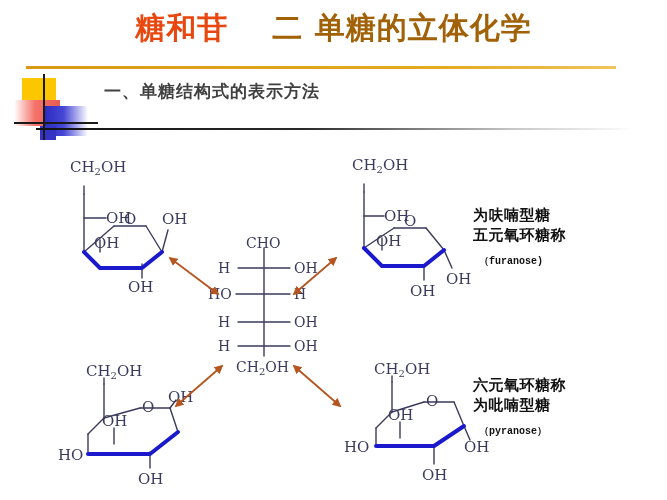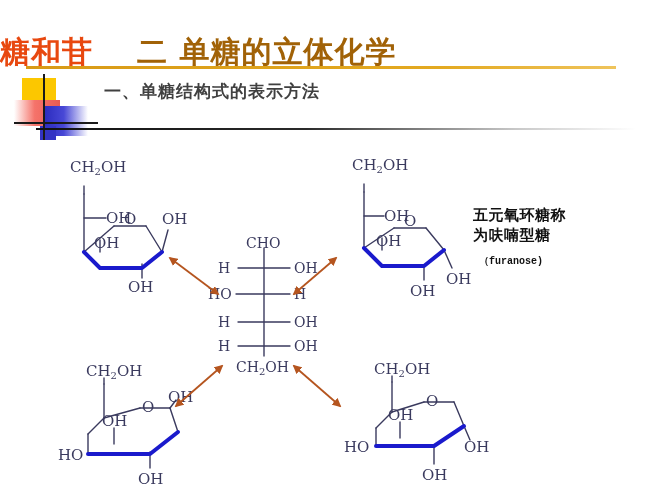--- a/index.html
+++ b/index.html
@@ -6,22 +6,22 @@
   body{
     width:667px;height:500px;
     background:#ffffff;
     font-family:"DejaVu Sans","Liberation Sans",sans-serif;
     position:relative;overflow:hidden;
   }
   .slide{position:absolute;inset:0;}
 
   
   .title-row{
-    position:absolute;left:0;top:28px;width:667px;height:48px;
-    display:flex;align-items:center;justify-content:flex-start;
+    position:absolute;left:0;top:4px;width:667px;height:48px;
+    display:flex;align-items:center;justify-content:center;
     white-space:nowrap;
   }
   .title-main{
     font-family:"DejaVu Serif","Liberation Serif",serif;
     font-weight:bold;font-size:30px;letter-spacing:1px;
     color:#e8480f;
   }
   .title-sep{display:inline-block;width:44px;}
   .title-sub{
     font-family:"DejaVu Serif","Liberation Serif",serif;
@@ -257,19 +257,24 @@
     </defs>
     <g stroke="#b5551f" stroke-width="1.8" marker-start="url(#ah)" marker-end="url(#ah)">
       <line x1="170" y1="258" x2="218" y2="294"></line>
       <line x1="336" y1="258" x2="294" y2="294"></line>
       <line x1="176" y1="406" x2="222" y2="366"></line>
       <line x1="340" y1="406" x2="294" y2="366"></line>
     </g>
   </svg>
 
   <div class="caption" id="caption-furanose">
+    <span class="cn">为呋喃型糖</span>
     <span class="cn">五元氧环糖称</span>
-    <span class="cn">为呋喃型糖</span>
     <span class="en">（furanose)</span>
   </div>
 
+  <div class="caption" id="caption-pyranose">
+    <span class="cn">六元氧环糖称</span>
+    <span class="cn">为吡喃型糖</span>
+    <span class="en">（pyranose）</span>
+  </div>
 
 </div>
 
 </body></html>

